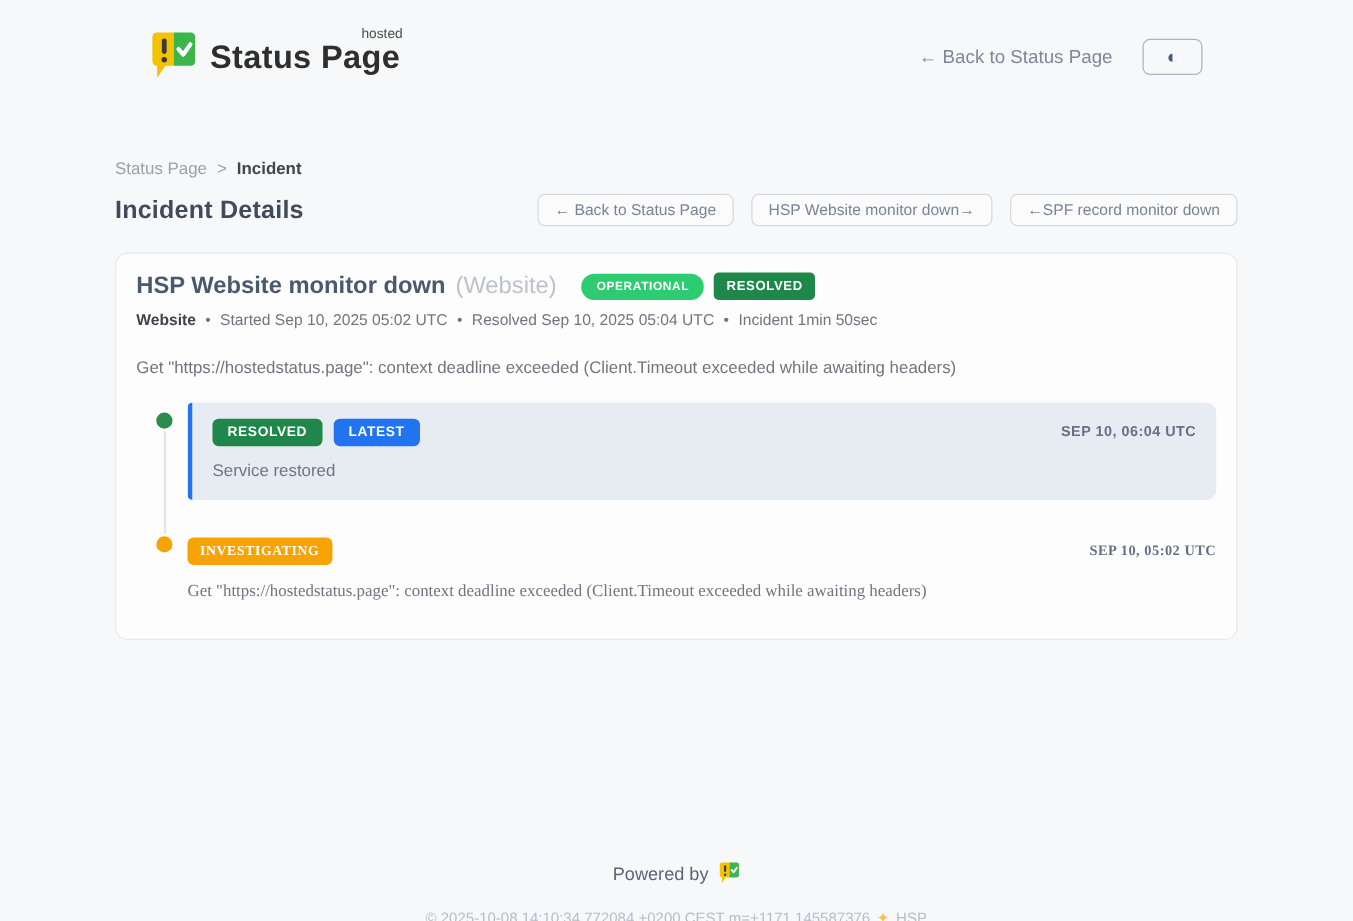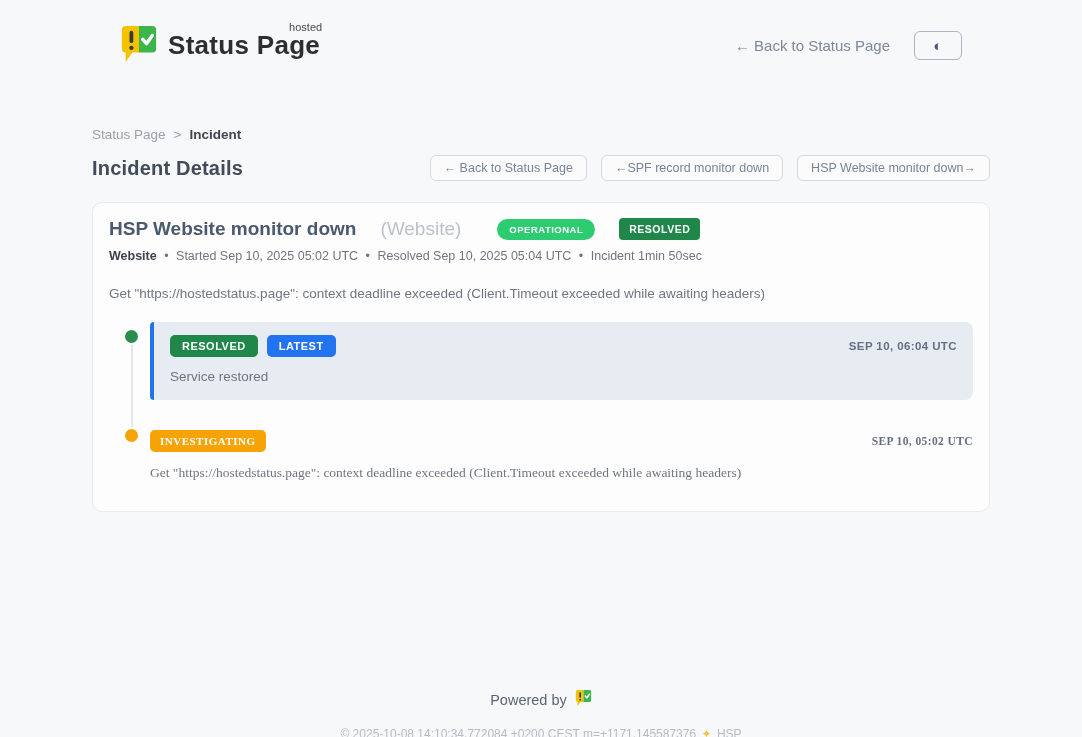--- a/index.html
+++ b/index.html
@@ -25,21 +25,21 @@
   .main { width: 898px; margin: 0 auto; }
   .breadcrumb { margin-top: 51px; font-size: 13.5px; color: #9aa1ab; display: flex; gap: 8px; align-items: center; }
   .breadcrumb .crumb-current { color: #3f4650; font-weight: 700; }
   .title-row { margin-top: 13px; display: flex; align-items: center; justify-content: space-between; }
   .page-title { font-size: 20px; font-weight: 700; color: #414b5a; letter-spacing: 0.2px; }
   .nav-buttons { display: flex; gap: 14px; }
   .nav-btn { font-family: inherit; font-size: 12.5px; color: #78849a; background: #fbfbfc; border: 1px solid #d4d9e0; border-radius: 6px; padding: 5px 13px; cursor: pointer; white-space: nowrap; }
 
   
   .card { margin-top: 21px; background: #fdfdfe; border: 1px solid #e7e9ec; border-radius: 10px; padding: 15px 16px 30px 16px; }
-  .card-title-row { display: flex; align-items: center; gap: 24px; }
+  .card-title-row { display: flex; align-items: center; gap: 8px; }
   .incident-title { font-size: 19px; font-weight: 700; color: #4b596e; }
   .incident-subsystem { font-size: 19px; font-weight: 400; color: #bcc2cb; margin-right: 12px; }
   .badge { display: inline-block; color: #fff; font-weight: 700; letter-spacing: 0.5px; }
   .badge-operational { background: #2ecc71; font-size: 9.5px; padding: 5px 12px; border-radius: 999px; }
   .badge-resolved-hdr { background: #1e8749; font-size: 10.5px; padding: 5px 10px; border-radius: 4px; }
   .meta-line { margin-top: 9px; font-size: 12.5px; color: #6f7680; }
   .meta-line .meta-component { font-weight: 700; color: #3d434b; }
   .meta-sep { margin: 0 4px; }
   .incident-description { margin-top: 23px; font-size: 13.5px; color: #6f7680; }
 
@@ -98,22 +98,22 @@
   <div class="breadcrumb">
     <span class="crumb-root">Status Page</span>
     <span class="crumb-sep">&gt;</span>
     <span class="crumb-current">Incident</span>
   </div>
 
   <div class="title-row">
     <h1 class="page-title">Incident Details</h1>
     <div class="nav-buttons">
       <button class="nav-btn">← Back to Status Page</button>
+      <button class="nav-btn">HSP Website monitor down→</button>
       <button class="nav-btn">←SPF record monitor down</button>
-      <button class="nav-btn">HSP Website monitor down→</button>
     </div>
   </div>
 
   <div class="card">
 
     <div class="card-title-row">
       <span class="incident-title">HSP Website monitor down</span>
       <span class="incident-subsystem">(Website)</span>
       <span class="badge badge-operational">OPERATIONAL</span>
       <span class="badge badge-resolved-hdr">RESOLVED</span>

